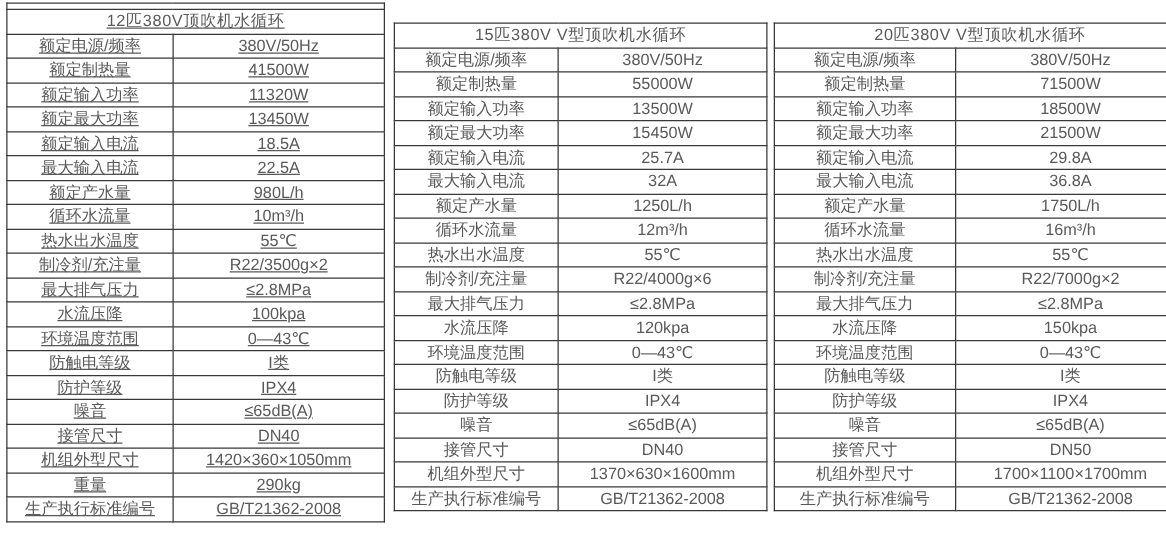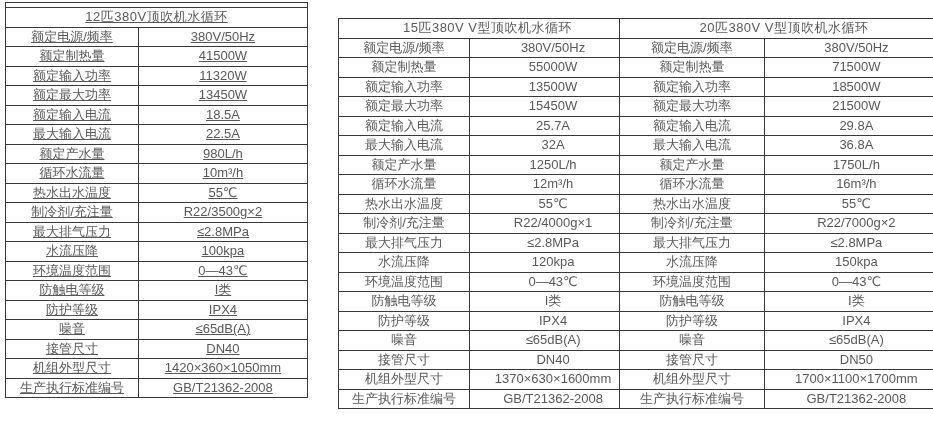--- a/index.html
+++ b/index.html
@@ -37,21 +37,21 @@
   .spec-table .stub-row td {
     height: 4px;
     line-height: 4px;
   }
   .spec-table td.title {
     letter-spacing: 0.5px;
   }
   col.c1 { width: 44%; }
   col.c2 { width: 56%; }
   .t1 { left: 5px;   top: 2px;  width: 303px; text-decoration: underline; }
-  .t2 { left: 315px; top: 18px; width: 299px; margin-left: 23px; }
+  .t2 { left: 315px; top: 18px; width: 299px; }
   .t3 { left: 619px; top: 18px; width: 330px; }
 </style>
 </head>
 <body>
 
 <table class="spec-table t1">
   <colgroup>
       <col class="c1">
       <col class="c2">
     </colgroup>
@@ -128,20 +128,24 @@
       </tr>
       <tr>
         <td>接管尺寸</td>
         <td>DN40</td>
       </tr>
       <tr>
         <td>机组外型尺寸</td>
         <td>1420×360×1050mm</td>
       </tr>
       <tr>
+        <td>重量</td>
+        <td>290kg</td>
+      </tr>
+      <tr>
         <td>生产执行标准编号</td>
         <td>GB/T21362-2008</td>
       </tr>
     </tbody>
 </table>
 
 <table class="spec-table t2">
   <colgroup>
       <col class="c1">
       <col class="c2">
@@ -181,21 +185,21 @@
       <tr>
         <td>循环水流量</td>
         <td>12m³/h</td>
       </tr>
       <tr>
         <td>热水出水温度</td>
         <td>55℃</td>
       </tr>
       <tr>
         <td>制冷剂/充注量</td>
-        <td>R22/4000g×1</td>
+        <td>R22/4000g×6</td>
       </tr>
       <tr>
         <td>最大排气压力</td>
         <td>≤2.8MPa</td>
       </tr>
       <tr>
         <td>水流压降</td>
         <td>120kpa</td>
       </tr>
       <tr>

